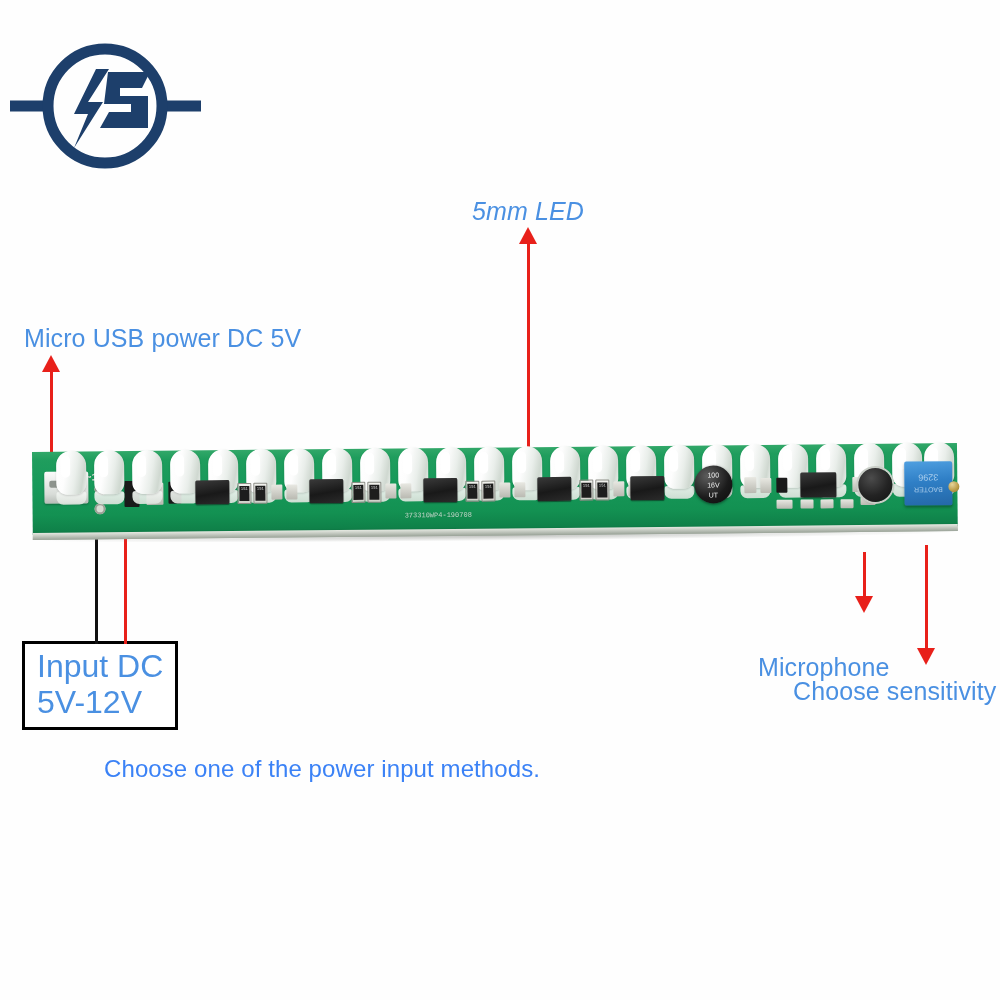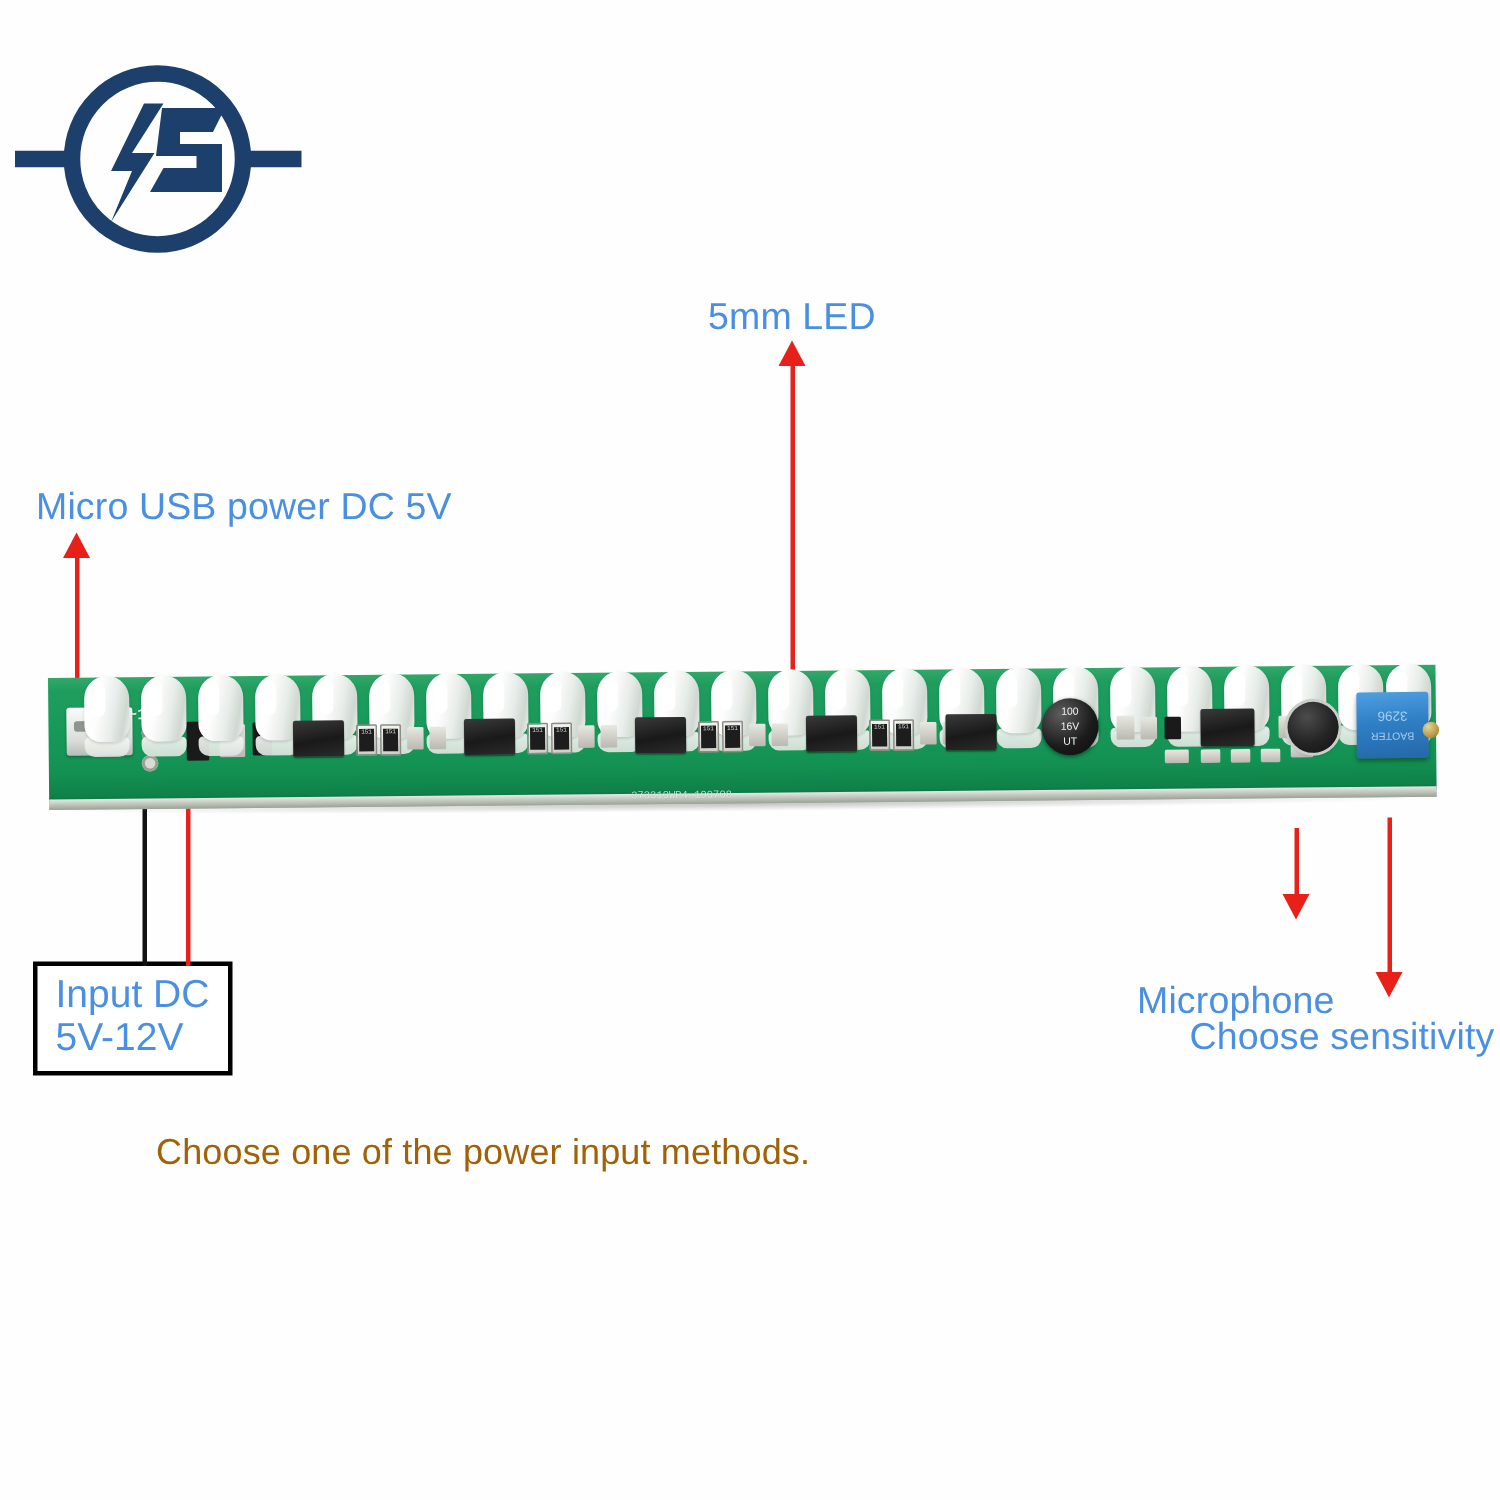--- a/index.html
+++ b/index.html
@@ -6,30 +6,30 @@
   body{width:1000px;height:1000px;position:relative;overflow:hidden;
        font-family:"Liberation Sans",sans-serif;background:#fefefe;}
 
   
   #logo{position:absolute;left:8px;top:36px;width:195px;height:140px;}
   #logo svg{display:block;}
 
   
   .anno{position:absolute;color:#4a90e2;font-size:25px;line-height:1.22;
         white-space:nowrap;letter-spacing:.1px;}
-  #lbl-led{left:472px;top:196px;}
+  #lbl-led{left:472px;top:196px;font-style:italic;}
   #lbl-usb{left:24px;top:323px;}
   #lbl-mic{left:758px;top:614px;margin-top:38px;}
   #lbl-pot{left:793px;top:676px;}
-  #lbl-choose{left:104px;top:754px;font-size:24px;color:#a16207;text-align:right;}
+  #lbl-choose{left:104px;top:754px;font-size:24px;color:#3b82f6;text-align:right;}
 
   
   #box-dc{position:absolute;left:22px;top:641px;border:3px solid #000;
           background:#fff;padding:4px 12px 7px 12px;}
-  #box-dc .anno-line{color:#4a90e2;font-size:26px;line-height:1.13;white-space:nowrap;}
+  #box-dc .anno-line{color:#4a90e2;font-size:32px;line-height:1.13;white-space:nowrap;}
 
   
   .lead{position:absolute;background:#e8201a;}
   .lead.v{width:3px;}
   .lead.blk{background:#111;width:3px;}
   .tip{position:absolute;width:0;height:0;border-left:9px solid transparent;
        border-right:9px solid transparent;}
   .tip.up{border-bottom:17px solid #e8201a;}
   .tip.down{border-top:17px solid #e8201a;}
 
@@ -132,21 +132,21 @@
 <div class="lead v" style="left:925px;top:545px;height:105px;"></div>
 <div class="tip down" style="left:917px;top:648px;"></div>
 
 <div id="pcb">
   <div class="shadow"></div>
   <div class="board">
     <div class="board-face"></div>
     <div class="board-edge"></div>
 
     <div class="silk" style="left:46px;top:20px;font-size:11px;font-weight:bold;">5~12V</div>
-    <div class="silk" style="left:388px;top:63px;font-size:7px;opacity:.78;margin-top:16px;">373310WP4-190708</div>
+    <div class="silk" style="left:372px;top:63px;font-size:7px;opacity:.78;">373310WP4-190708</div>
 
     <div class="usb" style="left:12px;top:20px;width:44px;height:32px;">
         <i></i>
       </div>
 
     <div class="pad" style="left:62px;top:31px;width:13px;height:13px;"></div>
     <div class="pad" style="left:62px;top:52px;width:11px;height:11px;"></div>
     <div class="blk-sm" style="left:92px;top:30px;width:15px;height:26px;"></div>
     <div class="smd" style="left:114px;top:32px;width:17px;height:22px;"></div>
     <div class="blk-sm" style="left:136px;top:31px;width:13px;height:22px;"></div>

